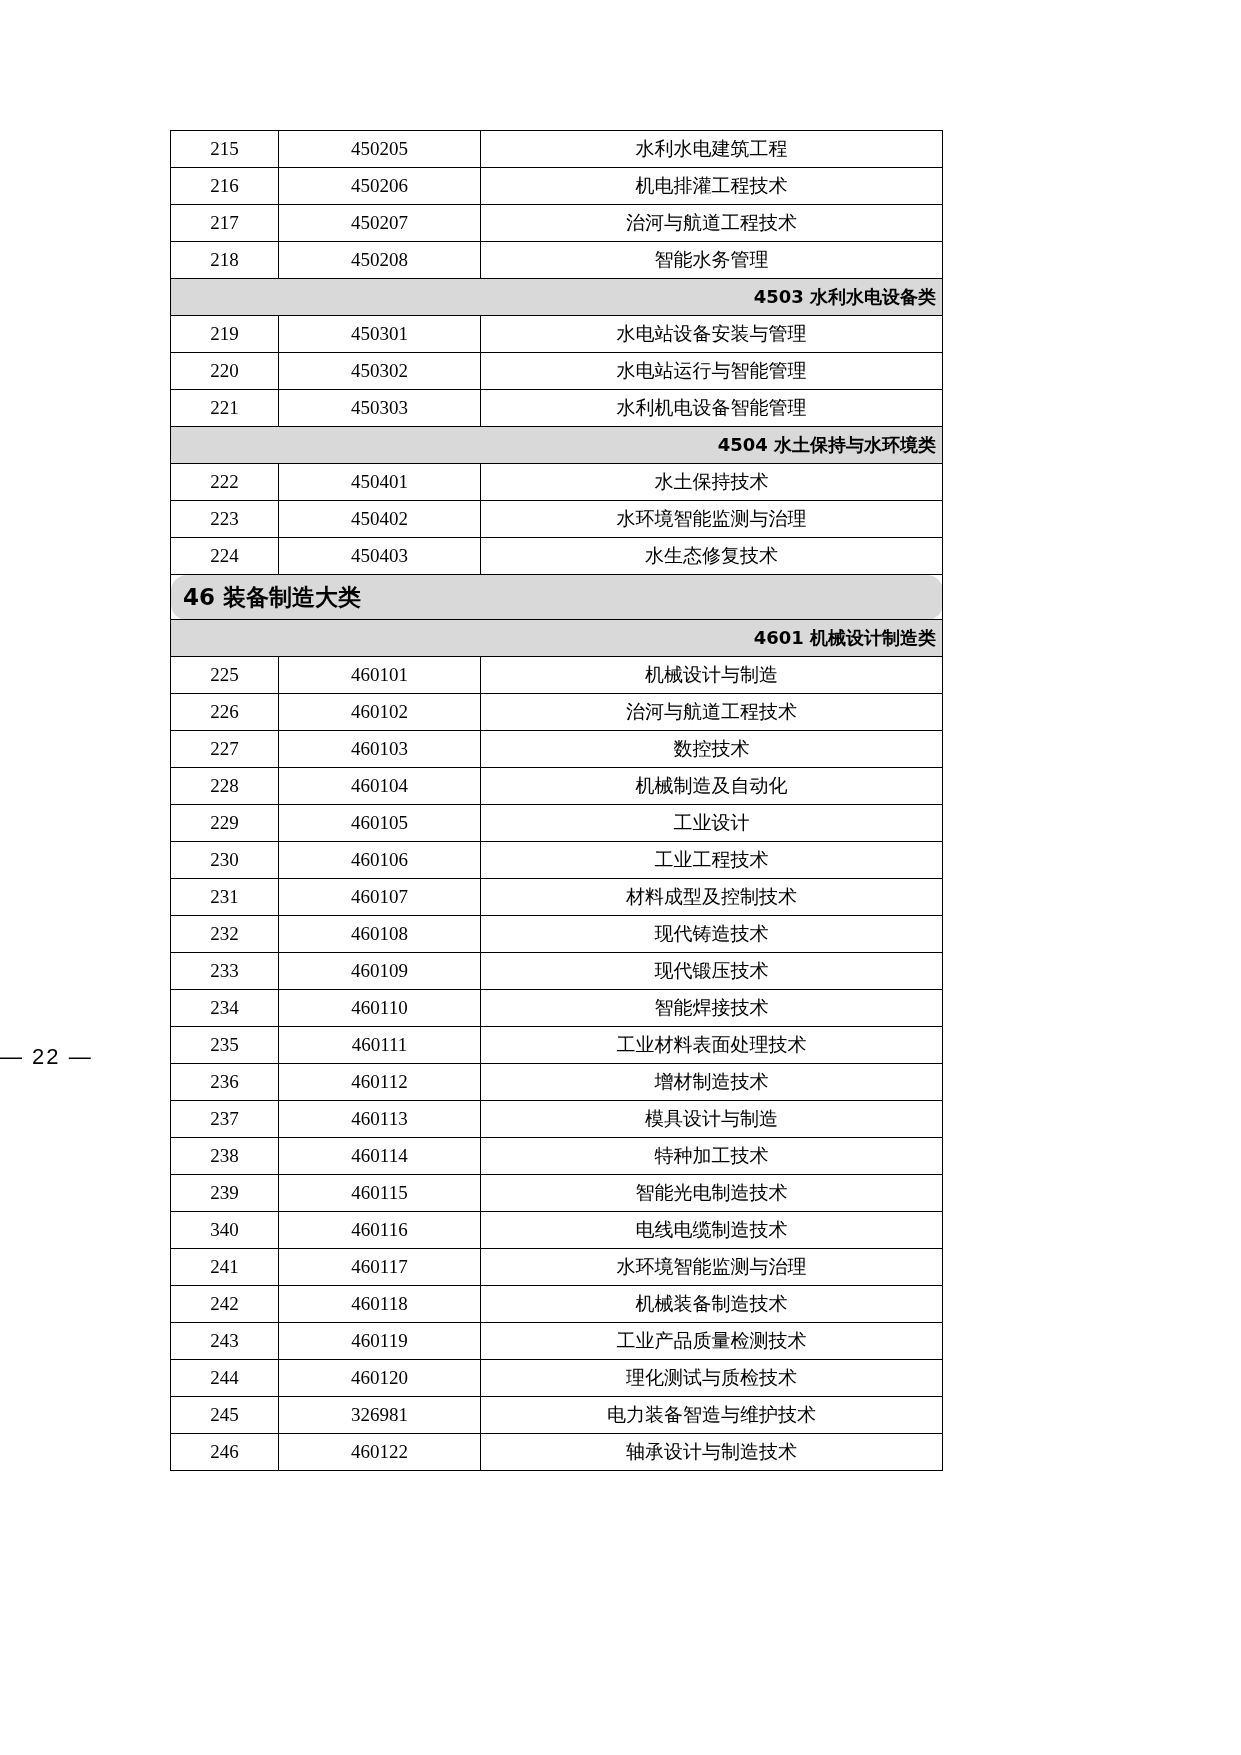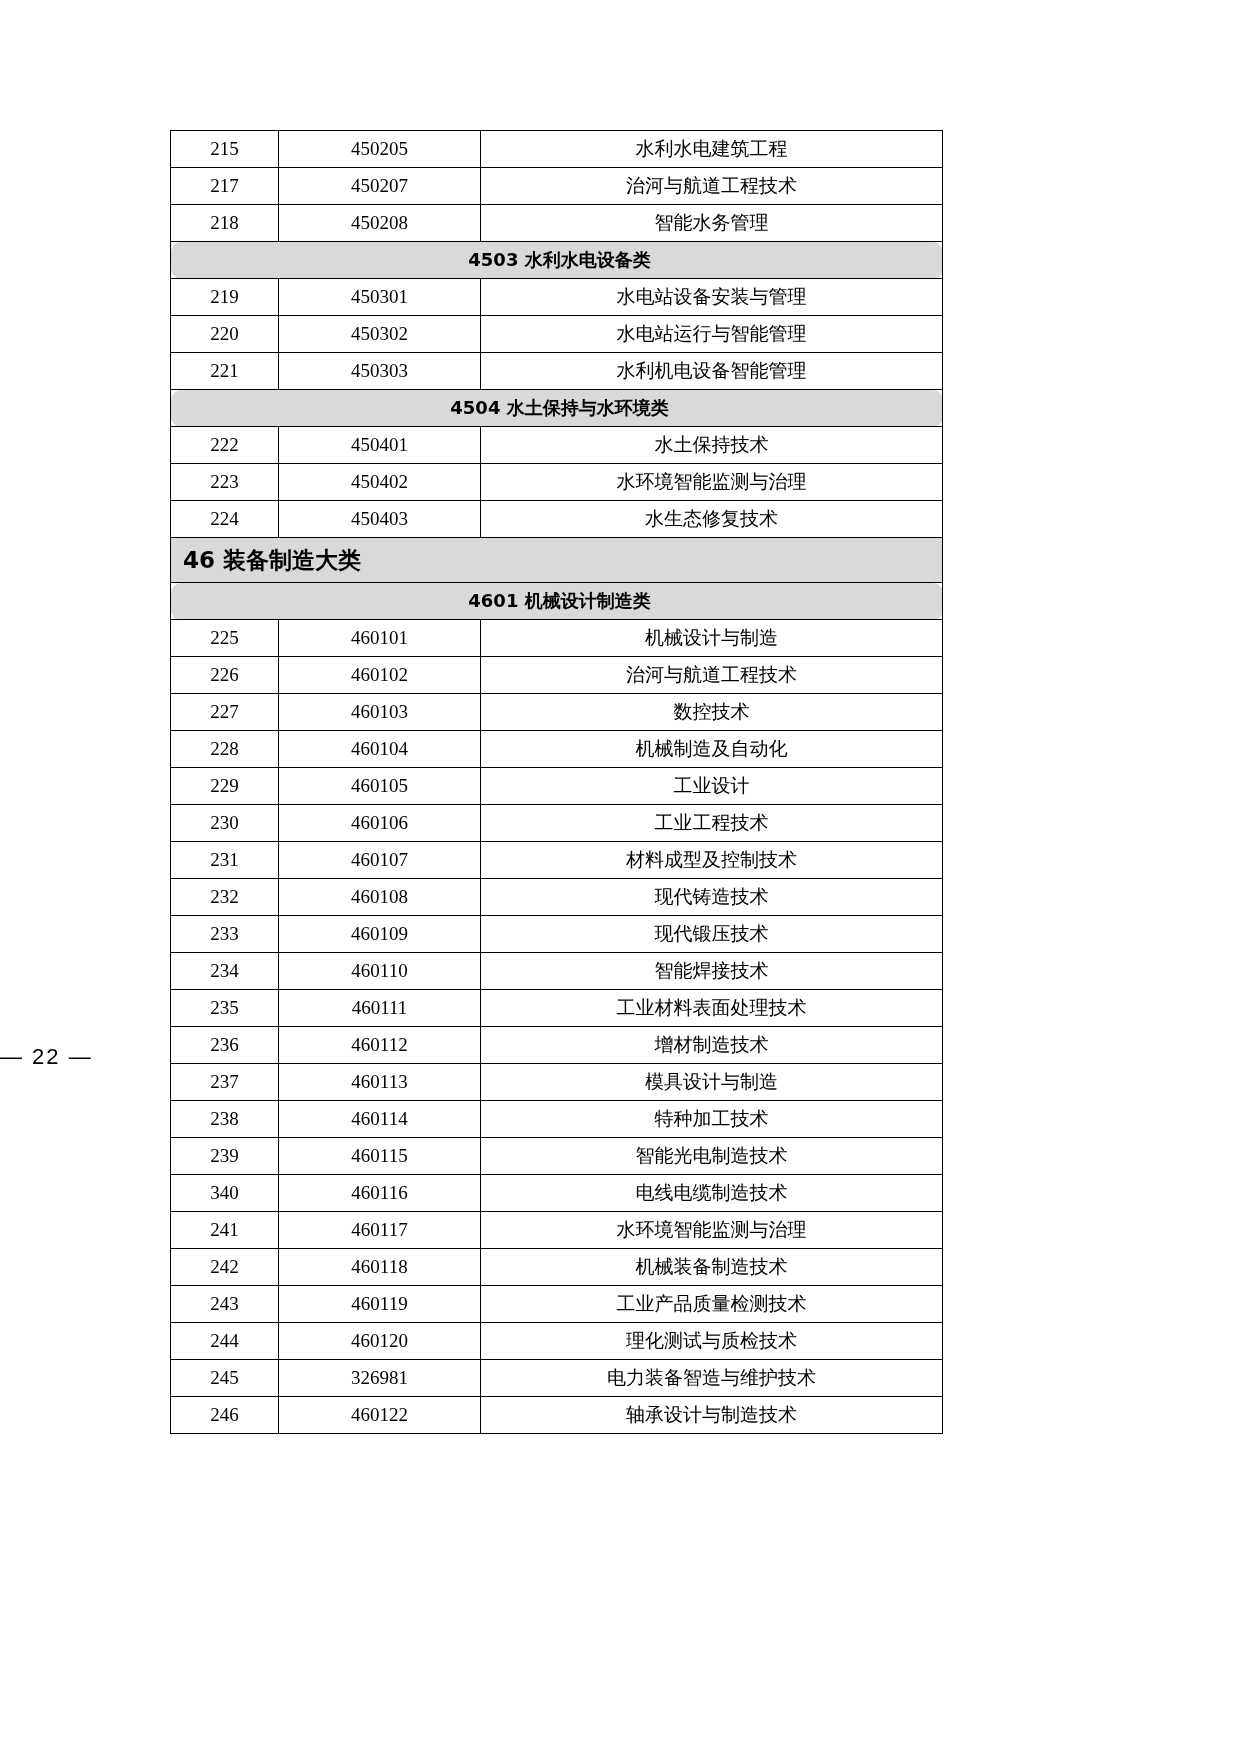--- a/index.html
+++ b/index.html
@@ -46,32 +46,32 @@
     text-align: center;
     padding-left: 12px;
     font-family: "DejaVu Sans", "Liberation Sans", sans-serif;
     font-size: 18px;
   }
   tr.group td {
     background: #d9d9d9;
     font-family: "DejaVu Sans", "Liberation Sans", sans-serif;
     font-weight: bold;
     font-size: 18px;
-    text-align: center;
+    text-align: right;
     padding-left: 12px;
-    border-radius: 10px;
   }
   tr.bigcat td {
     background: #d9d9d9;
     font-family: "DejaVu Sans", "Liberation Sans", sans-serif;
     font-weight: bold;
     font-size: 23px;
     text-align: left;
     padding-left: 12px;
     height: 44px;
+    border-radius: 16px;
   }
   .footer {
     position: absolute;
     left: 0;
     right: 0;
     bottom: 195px;
     text-align: left;
     font-size: 22px;
     font-family: Liberation Sans, sans-serif;
     letter-spacing: 2px;
@@ -87,20 +87,25 @@
       <col class="c-code">
       <col class="c-name">
     </colgroup>
     <tbody>
         <tr class="item">
           <td class="no">215</td>
           <td class="code">450205</td>
           <td class="name">水利水电建筑工程</td>
         </tr>
         <tr class="item">
+          <td class="no">216</td>
+          <td class="code">450206</td>
+          <td class="name">机电排灌工程技术</td>
+        </tr>
+        <tr class="item">
           <td class="no">217</td>
           <td class="code">450207</td>
           <td class="name">治河与航道工程技术</td>
         </tr>
         <tr class="item">
           <td class="no">218</td>
           <td class="code">450208</td>
           <td class="name">智能水务管理</td>
         </tr>
         <tr class="group">

